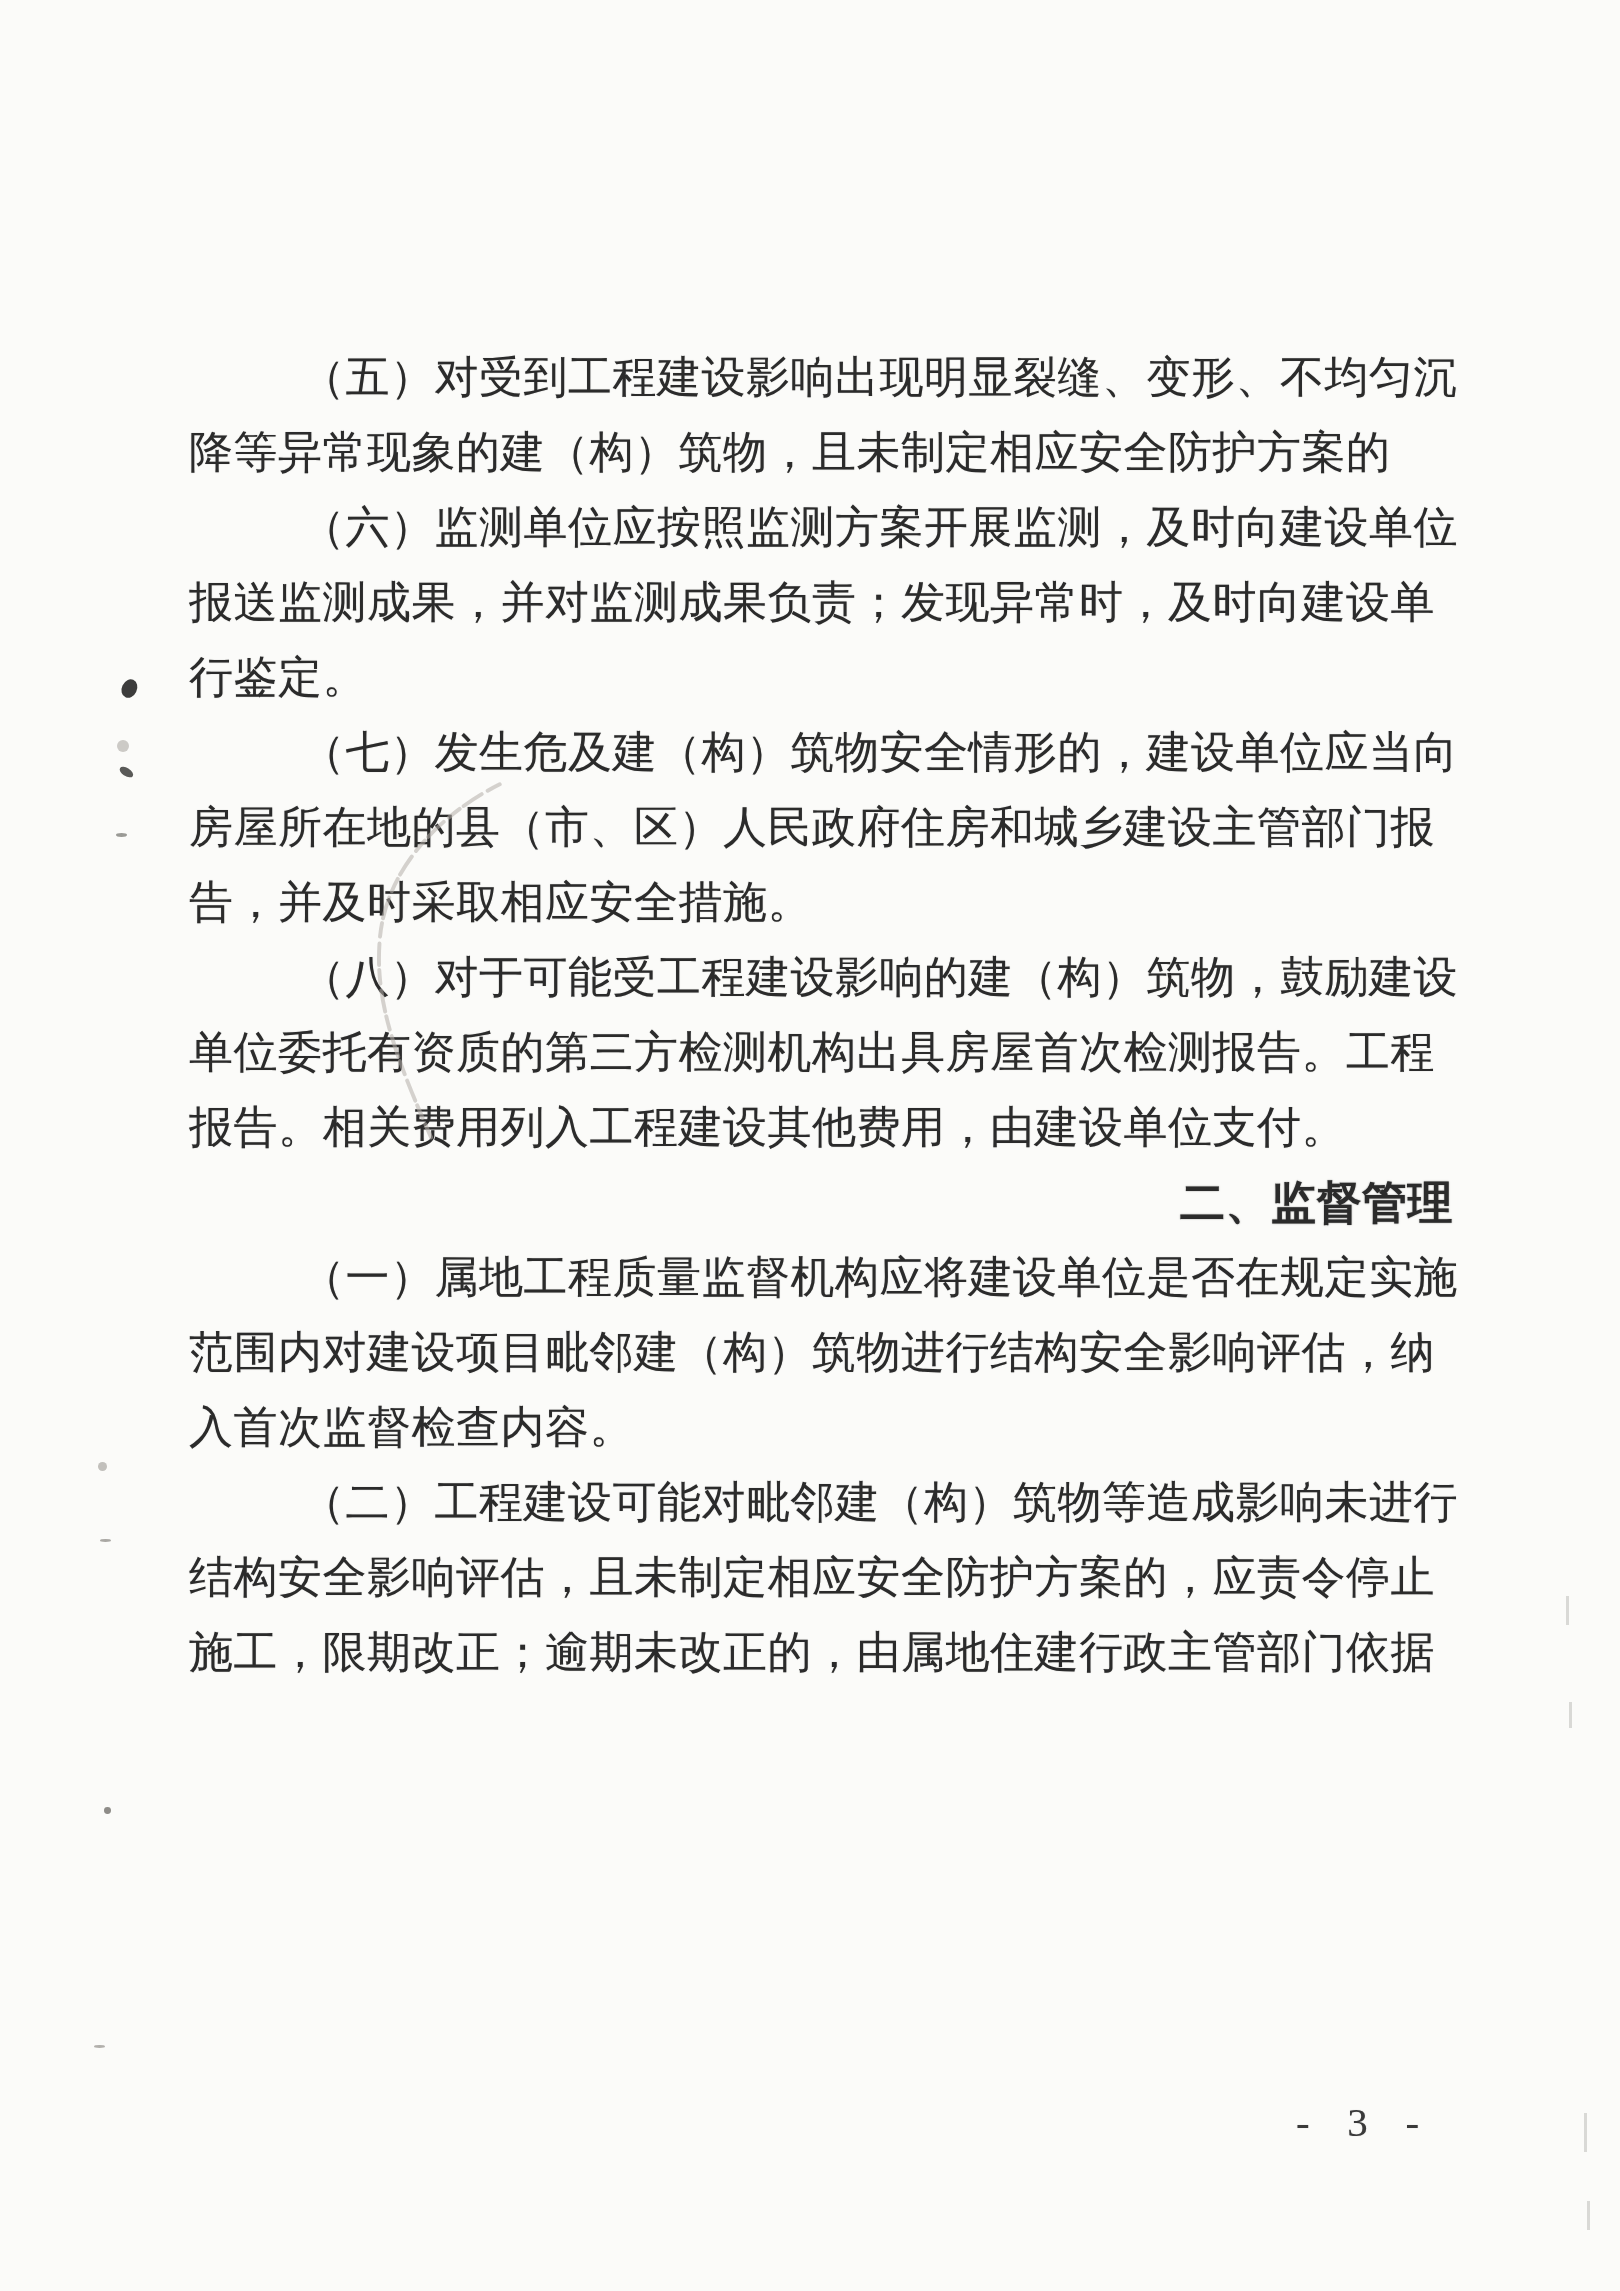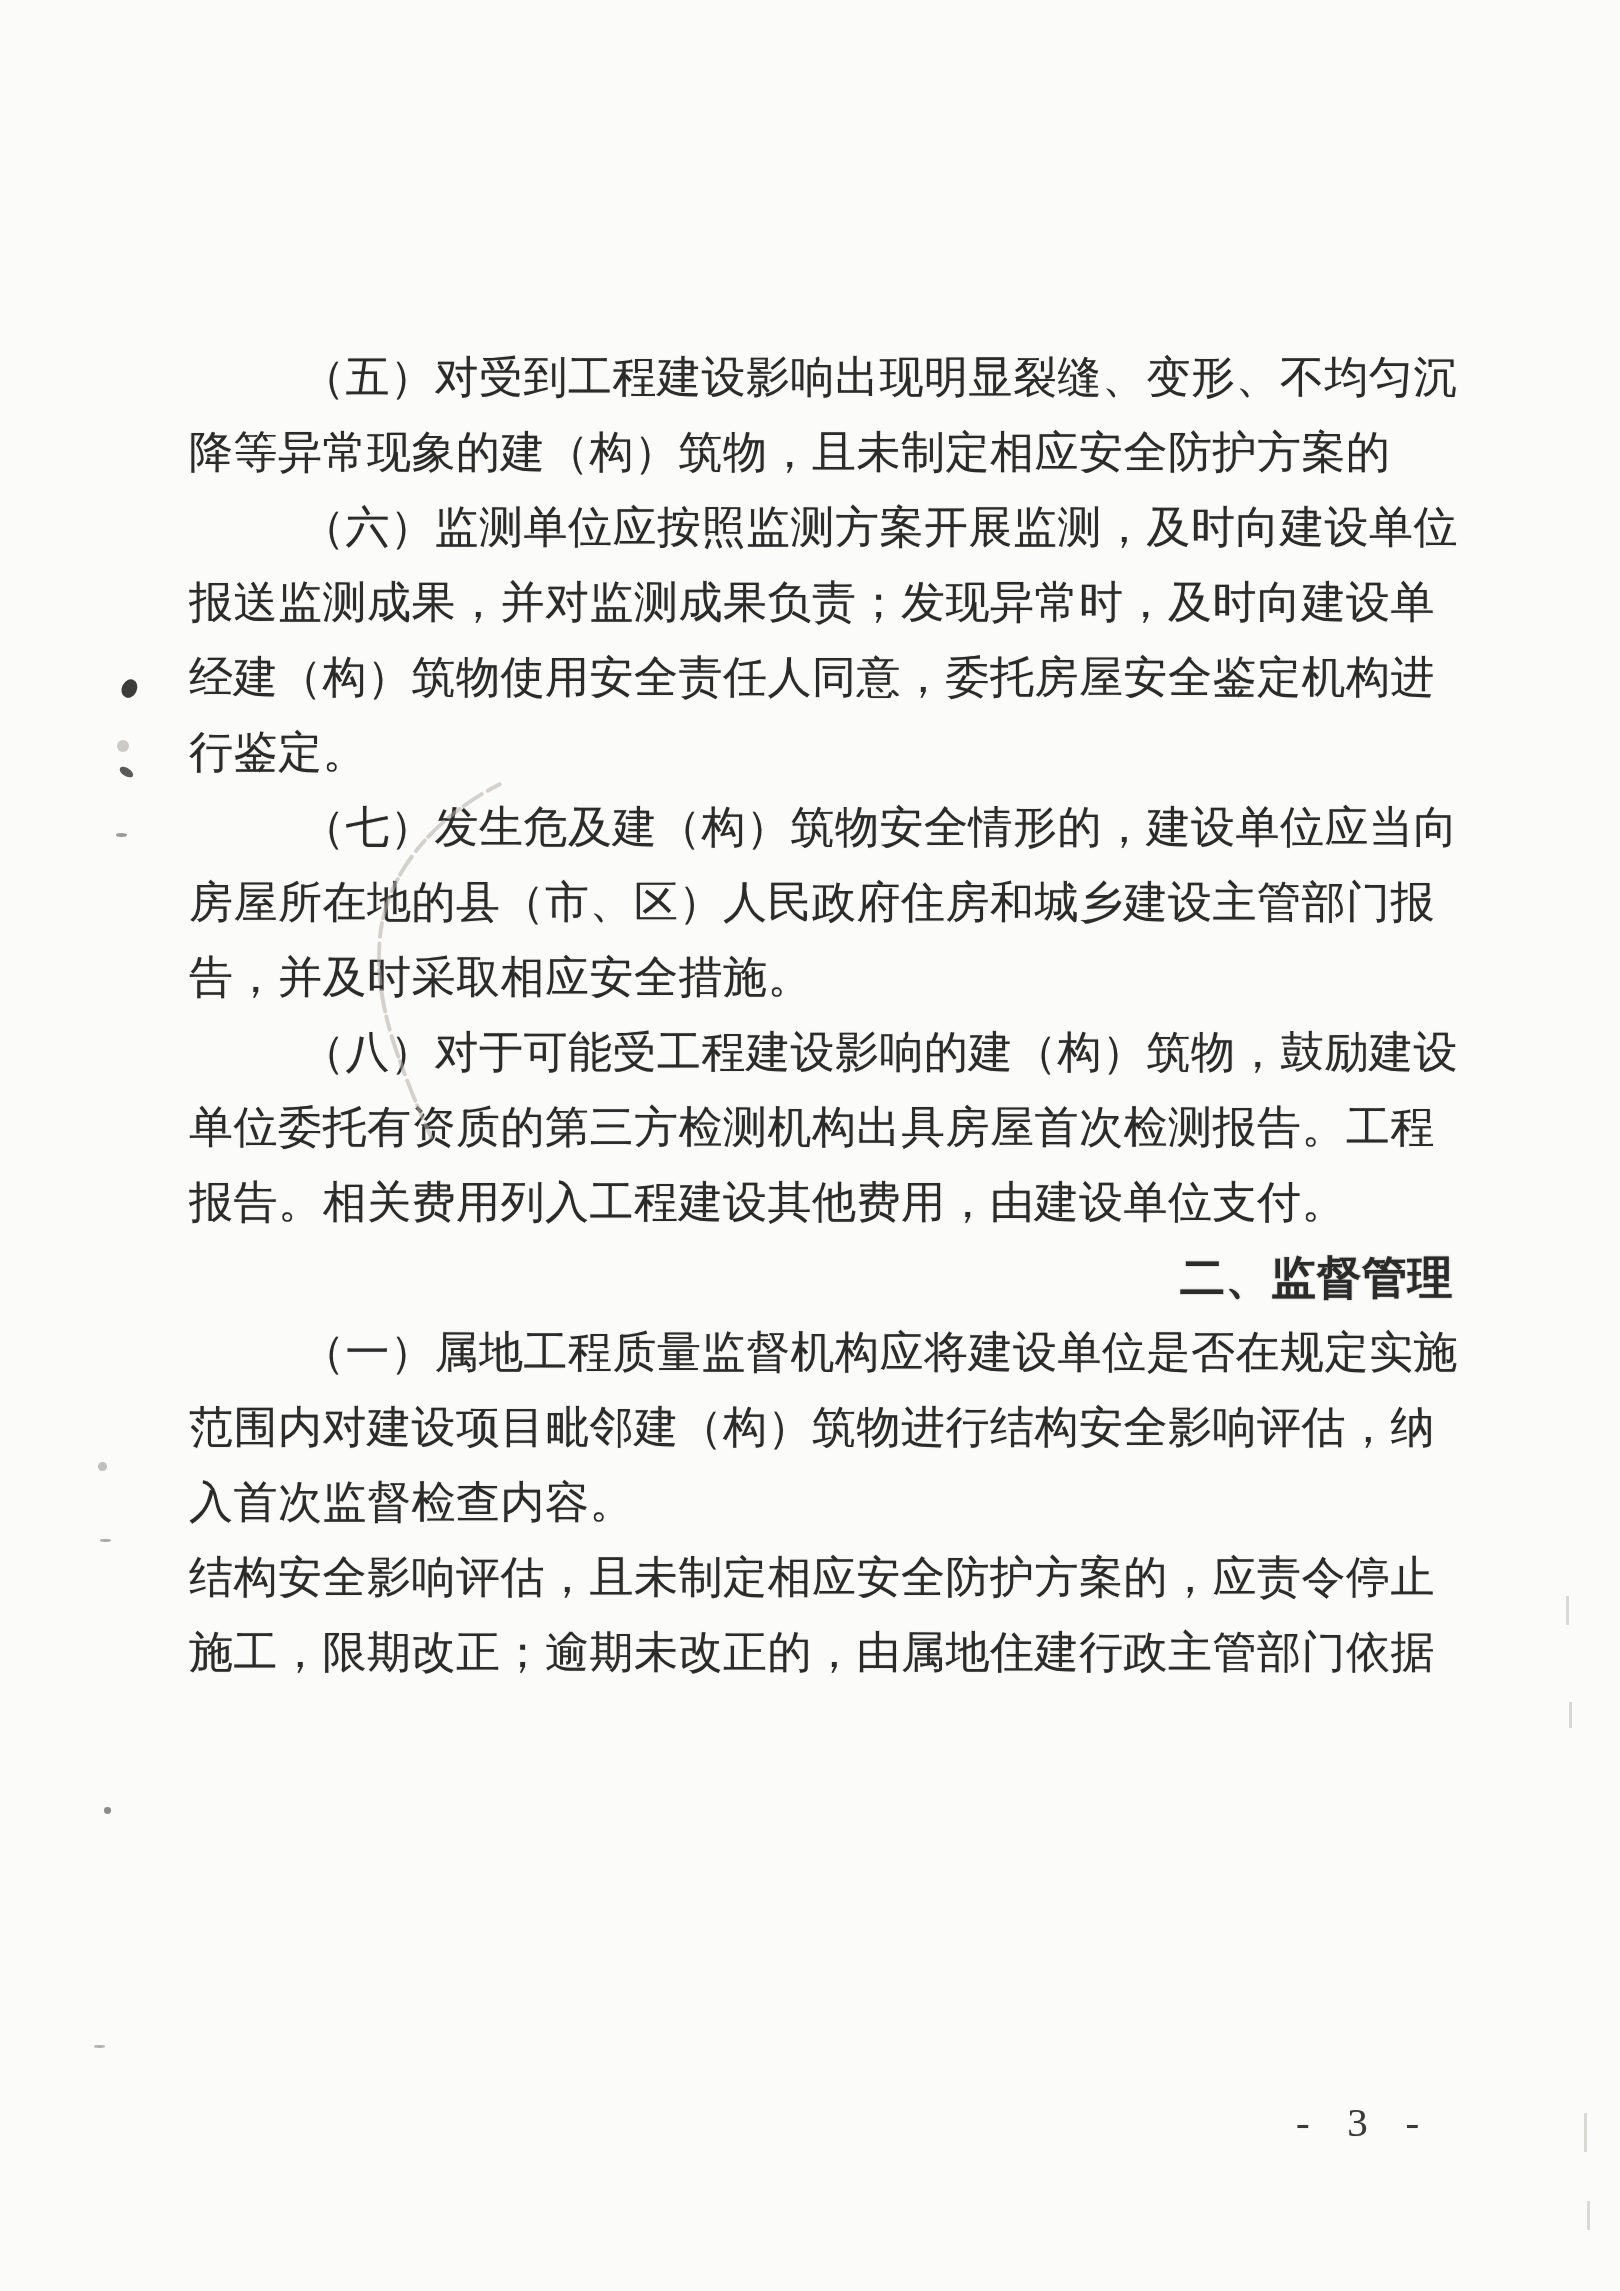--- a/index.html
+++ b/index.html
@@ -65,32 +65,32 @@
   }
 </style>
 </head>
 <body>
 
 <div id="document-body">
     <div class="doc-line indent">（五）对受到工程建设影响出现明显裂缝、变形、不均匀沉</div>
     <div class="doc-line">降等异常现象的建（构）筑物，且未制定相应安全防护方案的</div>
     <div class="doc-line indent">（六）监测单位应按照监测方案开展监测，及时向建设单位</div>
     <div class="doc-line">报送监测成果，并对监测成果负责；发现异常时，及时向建设单</div>
-    <div class="doc-line">经建（构）筑物使用安全责任人同意，委托房屋安全鉴定机构进</div>
     <div class="doc-line">行鉴定。</div>
     <div class="doc-line indent">（七）发生危及建（构）筑物安全情形的，建设单位应当向</div>
     <div class="doc-line">房屋所在地的县（市、区）人民政府住房和城乡建设主管部门报</div>
     <div class="doc-line">告，并及时采取相应安全措施。</div>
     <div class="doc-line indent">（八）对于可能受工程建设影响的建（构）筑物，鼓励建设</div>
     <div class="doc-line">单位委托有资质的第三方检测机构出具房屋首次检测报告。工程</div>
     <div class="doc-line">报告。相关费用列入工程建设其他费用，由建设单位支付。</div>
     <div class="doc-line indent heading">二、监督管理</div>
     <div class="doc-line indent">（一）属地工程质量监督机构应将建设单位是否在规定实施</div>
     <div class="doc-line">范围内对建设项目毗邻建（构）筑物进行结构安全影响评估，纳</div>
     <div class="doc-line">入首次监督检查内容。</div>
+    <div class="doc-line indent">（二）工程建设可能对毗邻建（构）筑物等造成影响未进行</div>
     <div class="doc-line">结构安全影响评估，且未制定相应安全防护方案的，应责令停止</div>
     <div class="doc-line">施工，限期改正；逾期未改正的，由属地住建行政主管部门依据</div>
   </div>
 
 <div id="page-number">- 3 -</div>
 
 <svg id="scan-smudge-artifact" width="255" height="412" viewBox="0 0 260 420">
   <path d="M 170 40 C 110 70, 55 125, 48 195 C 42 255, 60 310, 100 400" fill="none" stroke="#b4afa9" stroke-width="4" opacity="0.55" stroke-linecap="round" stroke-dasharray="14 7 22 5"></path>
 </svg>
 

